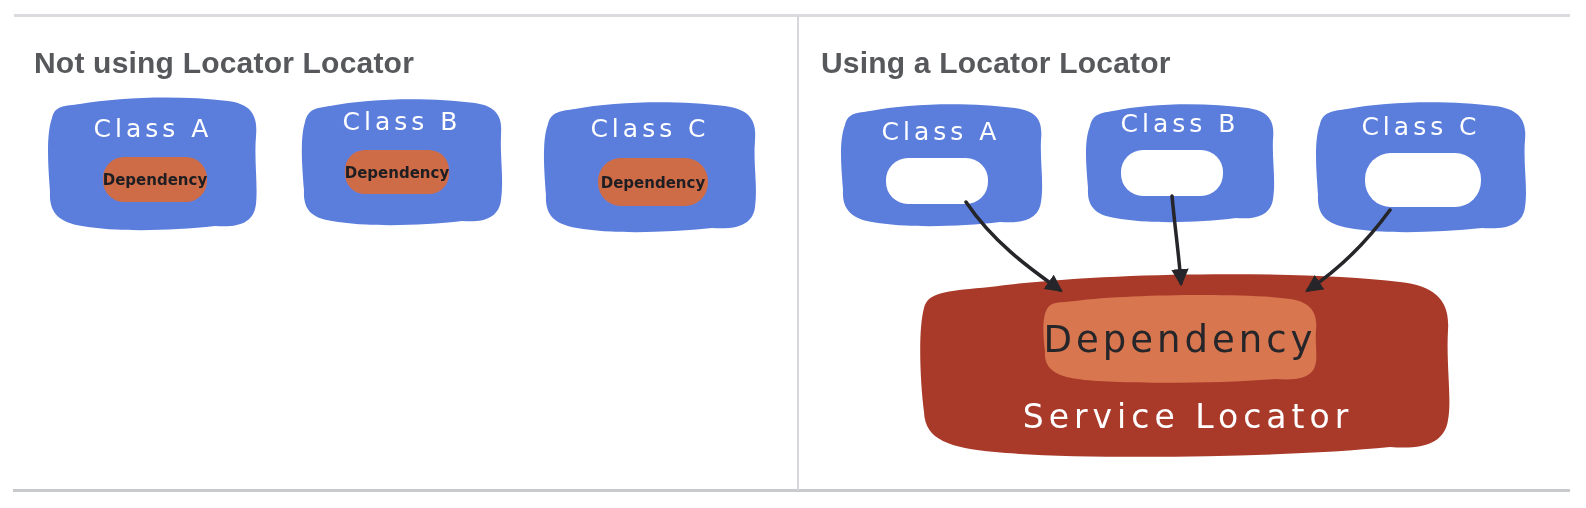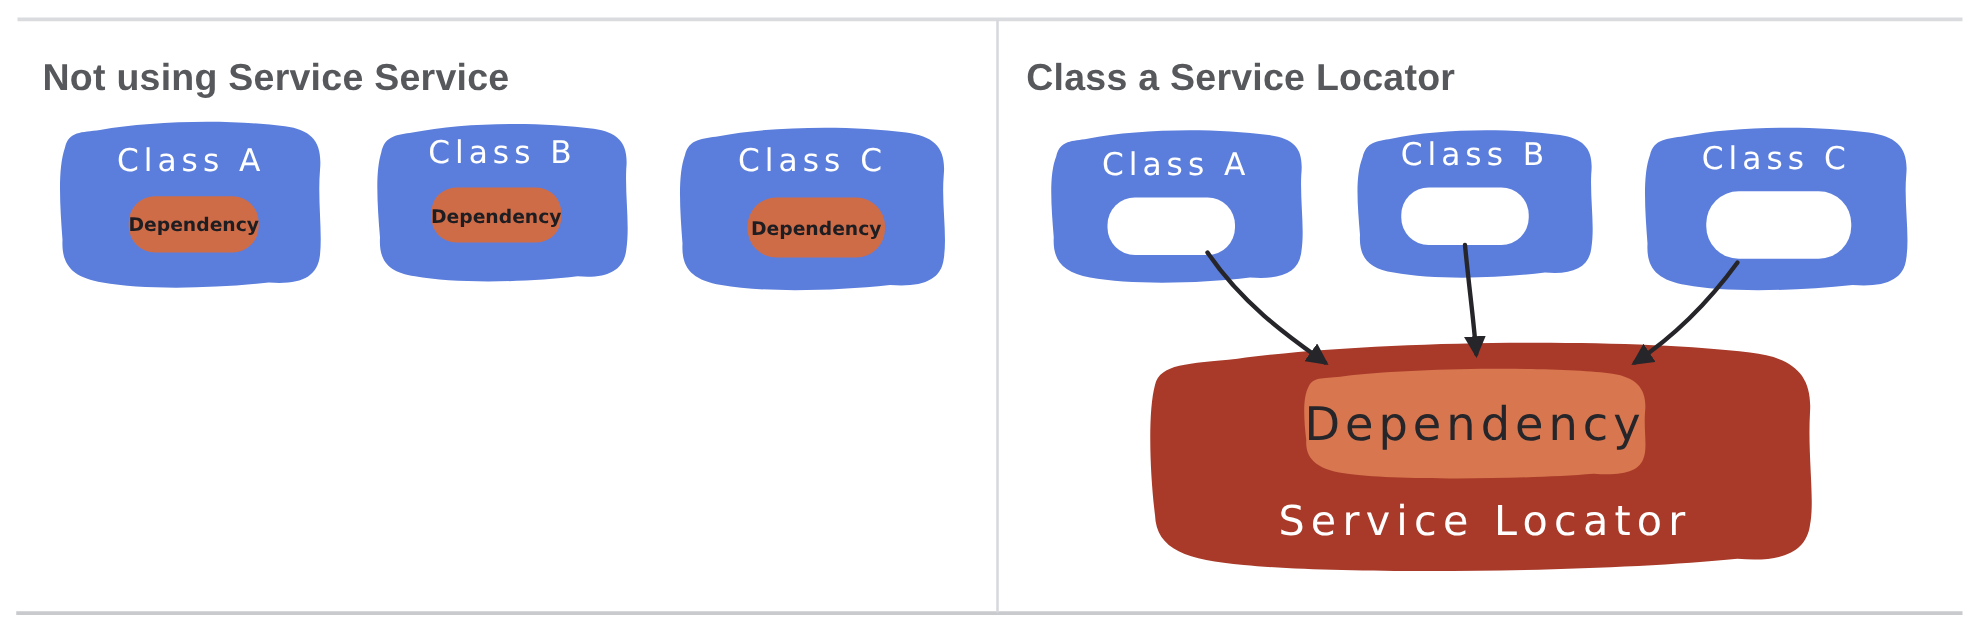--- a/index.html
+++ b/index.html
@@ -37,23 +37,23 @@
 </style>
 </head>
 <body>
 
 <div class="canvas">
 
   <div class="rule rule-top"></div>
   <div class="rule rule-bottom"></div>
   <div class="rule rule-vert"></div>
 
-  <div class="heading heading-left">Not using Service Service</div>
+  <div class="heading heading-left">Not using Locator Locator</div>
 
-  <div class="heading heading-right">Class a Service Locator</div>
+  <div class="heading heading-right">Using a Locator Locator</div>
 
   <svg class="diagram" width="1586" height="508" viewBox="0 0 1586 508">
     <defs>
       <marker id="arrowhead" viewBox="0 0 10 10" refX="8" refY="5" markerWidth="5" markerHeight="5" orient="auto-start-reverse">
         <path d="M 0 0 L 10 5 L 0 10 z" fill="#26262a"></path>
       </marker>
     </defs>
 
     <path d="M 80 104 C 120 97 180 95 228 101 C 250 104 258 114 256 136
              C 254 160 258 185 256 204 C 254 222 240 228 215 226

